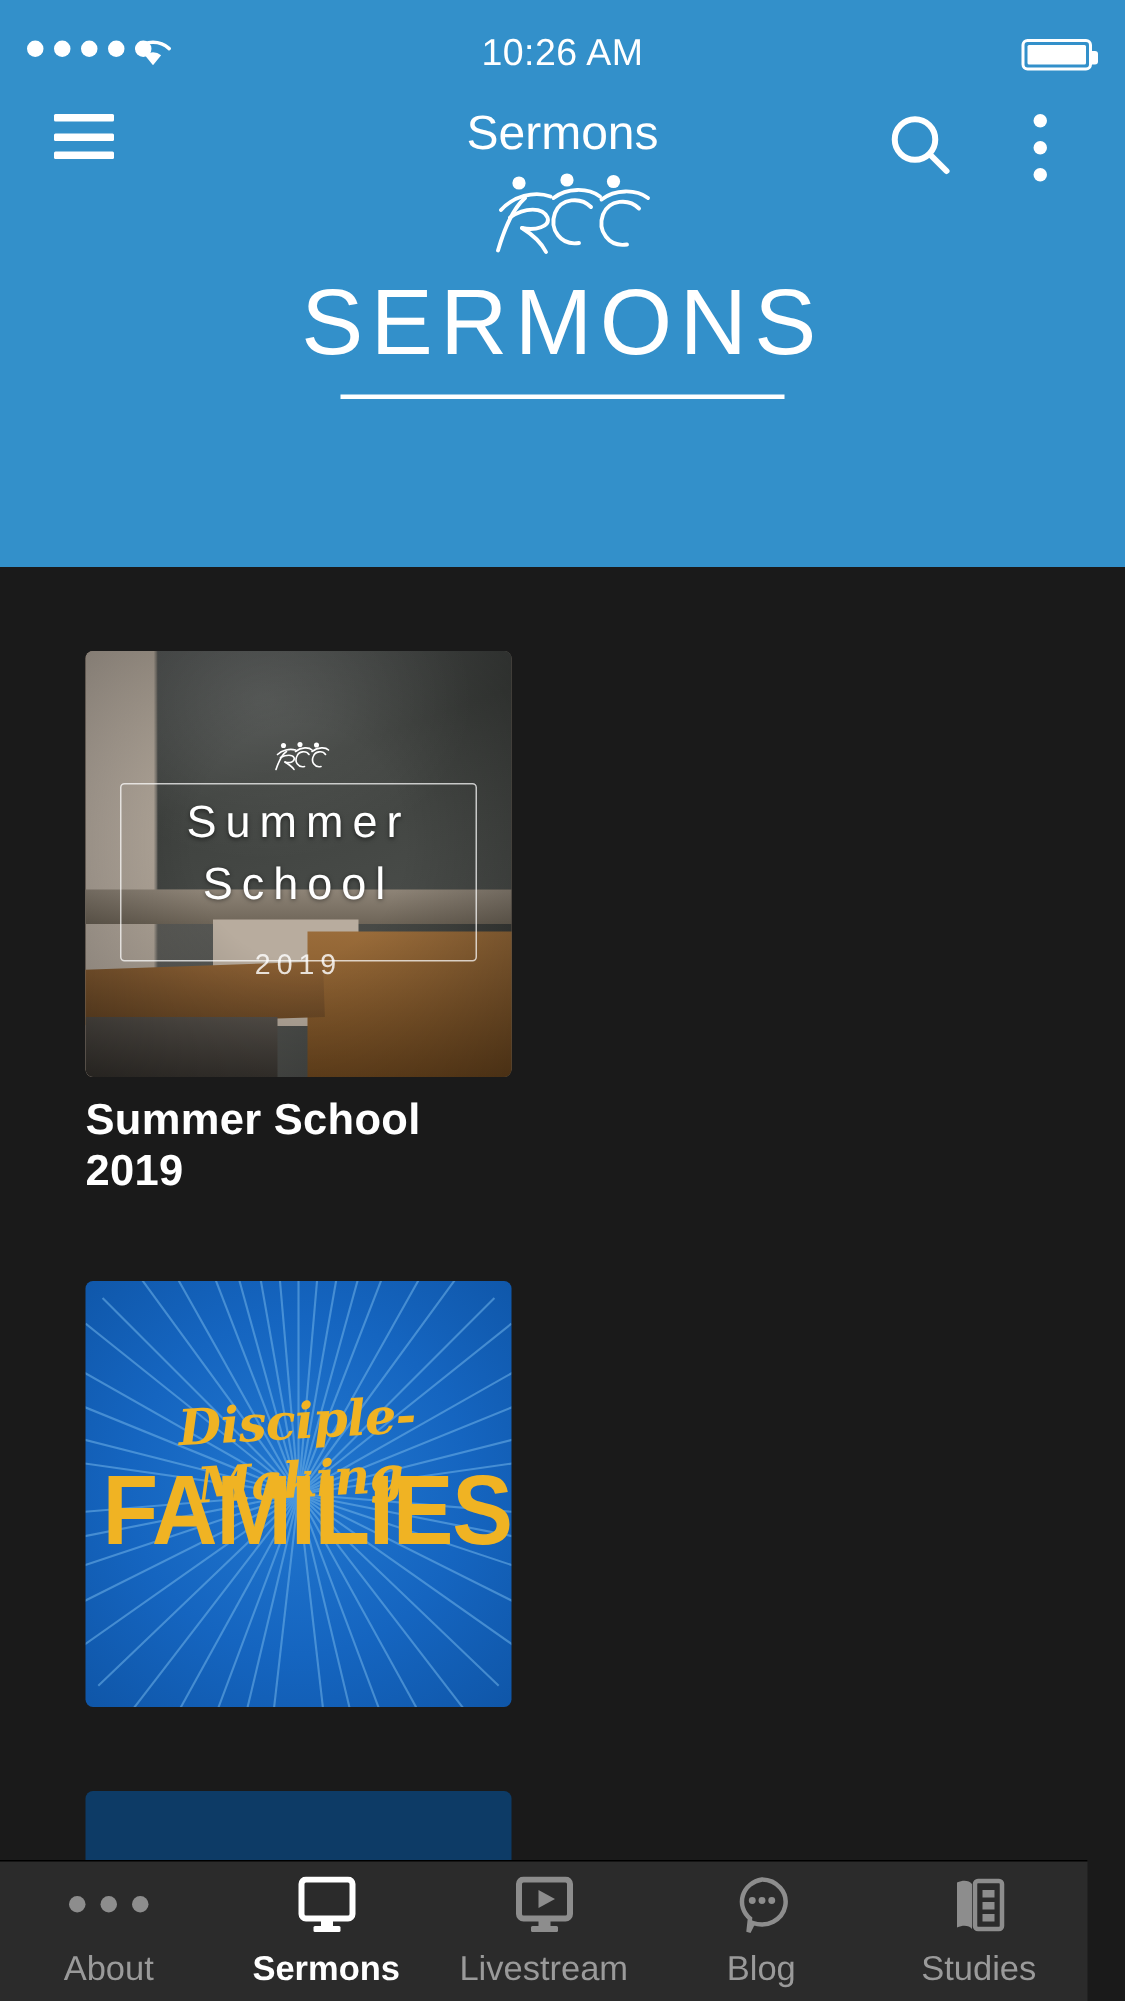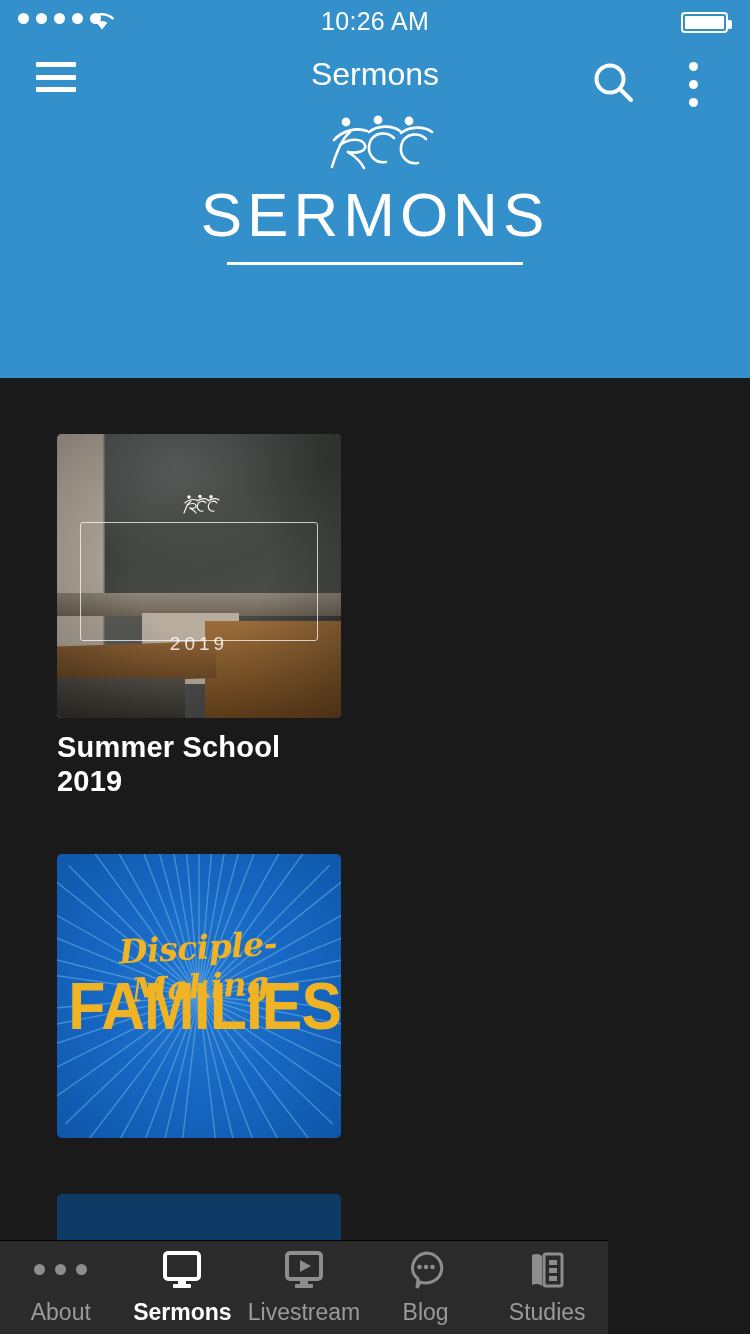--- a/index.html
+++ b/index.html
@@ -8,21 +8,21 @@
     background:#1a1a1a;
     font-family:"Liberation Sans", sans-serif;
     overflow:hidden;
   }
   .phone { position:relative; width:750px; height:1334px; background:#1a1a1a; }
 
   
   .header { position:absolute; top:0; left:0; width:750px; height:378px; background:#3390ca; }
 
   
-  .statusbar { position:relative; height:40px; }
+  .statusbar { position:relative; height:40px;margin-top:14px; }
   .sb-dots { position:absolute; left:18px; top:13px; display:flex; gap:7px; }
   .sb-dots i { width:11px; height:11px; border-radius:50%; background:#fff; display:block; }
   .wifi { position:absolute; left:88px; top:11px; width:28px; height:20px; }
   .sb-time {
     position:absolute; left:0; right:0; top:7px; text-align:center;
     color:#fff; font-size:25px; letter-spacing:.3px;
   }
   .battery { position:absolute; right:22px; top:12px; width:47px; height:21px;
     border:2px solid #fff; border-radius:4px; padding:2px; }
   .battery-fill { height:100%; background:#fff; border-radius:1px; }
@@ -99,21 +99,21 @@
     color:#f0b323; font-size:33px; font-style:italic; font-weight:bold;
     letter-spacing:-.5px; transform:rotate(-3.2deg); font-family:"DejaVu Serif", serif; }
   .dmf-fam { position:absolute; left:0; right:0; top:40%; text-align:center;
     color:#f0b323; font-size:66px; font-weight:bold; letter-spacing:-1px;
     transform:scaleX(.92); }
 
   
   .t-gds { background:#0d3b66; display:flex; align-items:center; justify-content:center; }
 
   
-  .tabbar { position:absolute; bottom:0; left:0; width:608px; height:94px;
+  .tabbar { position:absolute; bottom:0; left:0; width:725px; height:94px;
     background:#2b2b2b; display:flex; border-top:1px solid #000; }
   .tab { flex:1; display:flex; flex-direction:column; align-items:center;
     justify-content:center; gap:9px; cursor:pointer; }
   .tab .ic { height:40px; display:flex; align-items:center; justify-content:center; }
   .tab .lbl { font-size:23px; color:#9a9a9a; }
   .tab.active .lbl { color:#fff; font-weight:bold; }
   .dots3 { display:flex; gap:10px; }
   .dots3 i { width:11px; height:11px; border-radius:50%; background:#8d8d8d; display:block; }
 </style>
 </head>
@@ -202,20 +202,24 @@
               <path d="M30 9 C28 6 23 7 22 10 C20 14 23 18 27 17"></path>
               <path d="M21 7 C25 4 30 4 32 6"></path>
               <path d="M41 9 C39 6 34 7 33 10 C31 14 34 18 38 17"></path>
               <path d="M32 7 C36 4 41 4 43 6"></path>
             </g>
             <circle cx="13" cy="3" r="1.7" fill="#fff"></circle>
             <circle cx="24" cy="2.4" r="1.7" fill="#fff"></circle>
             <circle cx="35" cy="2.7" r="1.7" fill="#fff"></circle>
           </svg>
           <div class="ss-frame"></div>
+          <div class="ss-text">
+            <div>Summer</div>
+            <div>School</div>
+          </div>
           <div class="ss-year">2019</div>
         </div>
         <div class="card-title">Summer School 2019</div>
       </div>
 
       <div class="card">
         <div class="thumb t-dmf">
           <svg class="rays" viewBox="0 0 100 100" preserveAspectRatio="none">
             <g id="rg" stroke="#6fb2e8" stroke-width="0.5" opacity="0.55">
               <line x1="50" y1="50" x2="50" y2="-20"></line>

